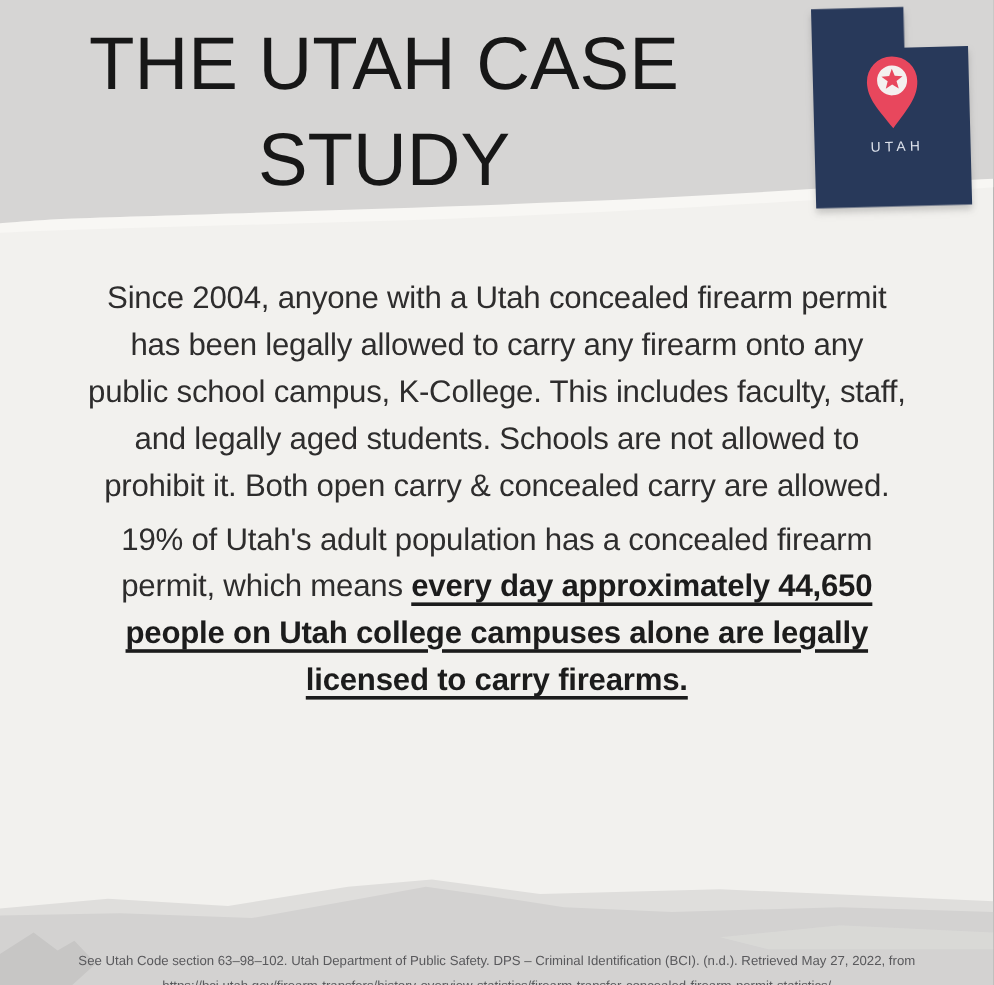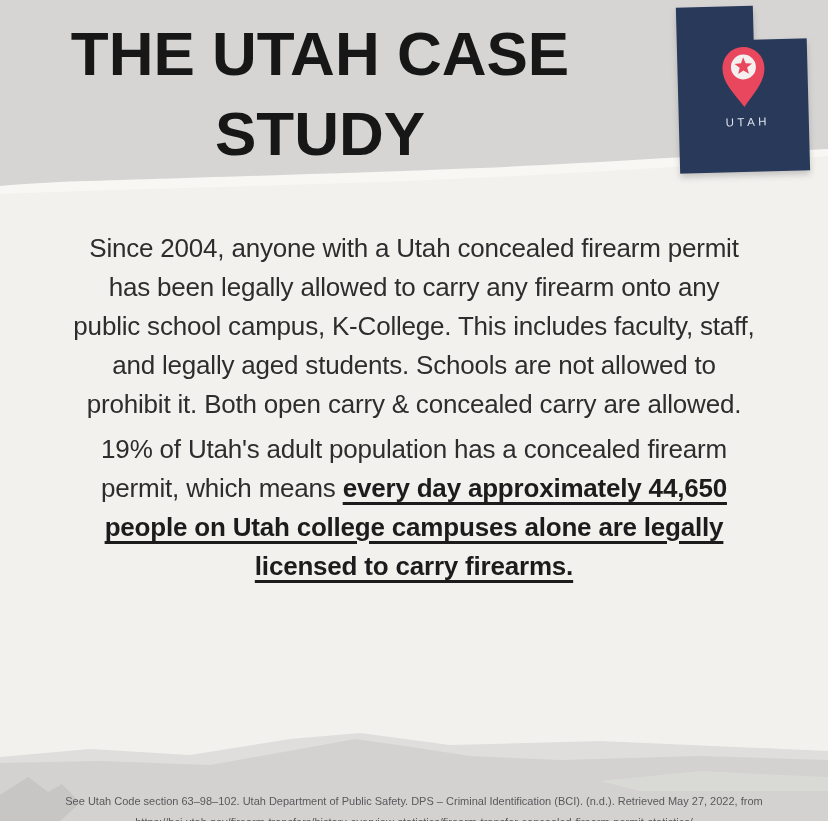--- a/index.html
+++ b/index.html
@@ -21,21 +21,21 @@
     display: block;
   }
   
   .page-title {
     position: absolute;
     top: 14px; left: 0;
     width: 640px;
     text-align: center;
     font-size: 62px;
     line-height: 80px;
-    font-weight: 700;
+    font-weight: 400;
     letter-spacing: 0px;
     color: #171717;
     white-space: pre-line;
   }
   
   .state-icon-svg {
     position: absolute;
     top: 0; left: 668px;
     width: 160px; height: 186px;
     display: block;

